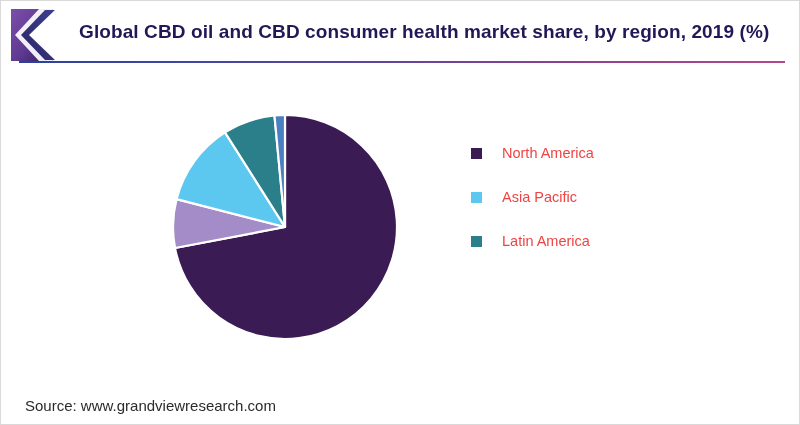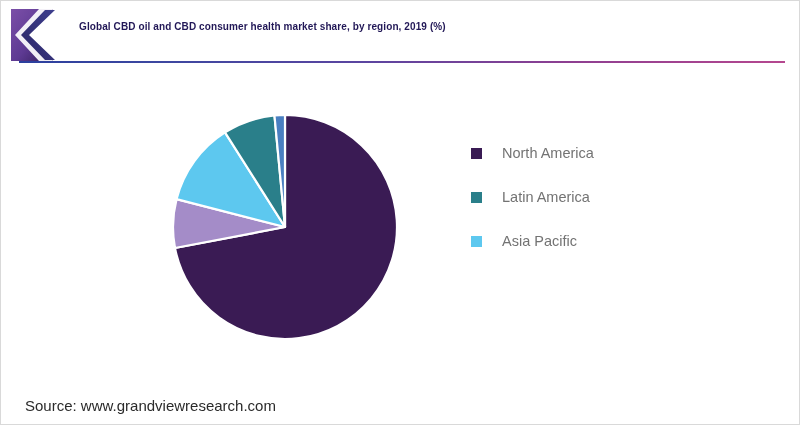--- a/index.html
+++ b/index.html
@@ -19,21 +19,21 @@
 
   
   .header{
     position:absolute;left:0;top:0;width:800px;height:68px;
   }
   .logo{
     position:absolute;left:8px;top:8px;width:62px;height:52px;
   }
   .title{
     position:absolute;left:78px;top:20px;width:700px;
-    font-size:10px;font-weight:bold;color:#221857;
+    font-size:19px;font-weight:bold;color:#221857;
     letter-spacing:0.1px;white-space:nowrap;
   }
   .rule{
     position:absolute;left:18px;top:60px;width:766px;height:2px;
     background:linear-gradient(to right,#2b3f9e 0%,#3c47a0 18%,#5b45a0 45%,#8e3f91 72%,#b5478f 100%);
   }
 
   
   .chart-area{
     position:absolute;left:0;top:68px;width:800px;height:315px;
@@ -47,21 +47,21 @@
   .legend{
     position:absolute;left:470px;top:77px;
   }
   .legend-item{
     display:flex;align-items:center;height:14px;margin-bottom:30px;
   }
   .legend-swatch{
     width:11px;height:11px;flex:0 0 11px;margin-right:20px;
   }
   .legend-label{
-    font-size:14.5px;color:#737373;white-space:nowrap;line-height:14px;
+    font-size:14.5px;color:#ef4444;white-space:nowrap;line-height:14px;
   }
 
   
   .source{
     position:absolute;left:24px;top:396px;
     font-size:15px;color:#2b2b2b;
   }
 </style>
 </head>
 <body>
@@ -107,26 +107,26 @@
           </g>
       </svg>
     </div>
 
     <div class="legend" id="legend">
         <div class="legend-item">
           <span class="legend-swatch" style="background: rgb(58, 27, 84);"></span>
           <span class="legend-label">North America</span>
         </div>
         <div class="legend-item">
+          <span class="legend-swatch" style="background: rgb(93, 200, 239);"></span>
+          <span class="legend-label">Asia Pacific</span>
+        </div>
+        <div class="legend-item">
           <span class="legend-swatch" style="background: rgb(42, 127, 138);"></span>
           <span class="legend-label">Latin America</span>
-        </div>
-        <div class="legend-item">
-          <span class="legend-swatch" style="background: rgb(93, 200, 239);"></span>
-          <span class="legend-label">Asia Pacific</span>
         </div>
       </div>
 
   </div>
 
   <div class="source">Source: www.grandviewresearch.com</div>
 
 </div>
 
 </body></html>

